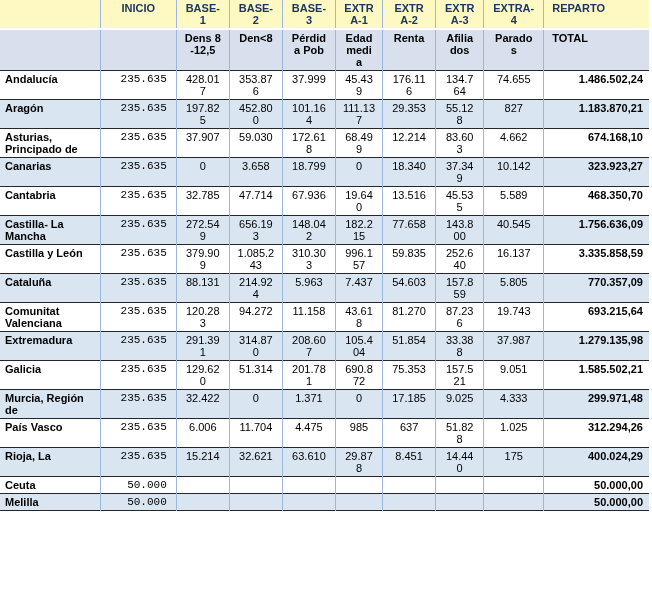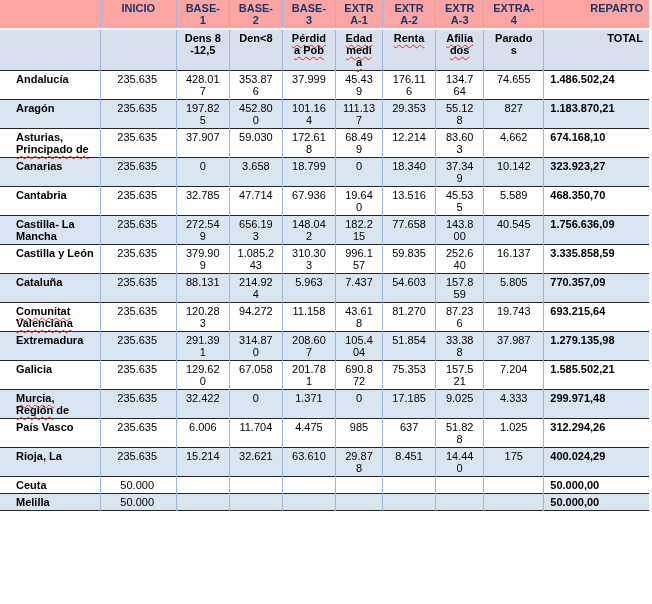--- a/index.html
+++ b/index.html
@@ -3,33 +3,33 @@
 <meta charset="utf-8">
 <style>
   html,body{margin:0;padding:0;background:#fff;}
   .page{width:652px;}
   table{border-collapse:collapse;table-layout:fixed;width:649px;
         font-family:"Liberation Sans",sans-serif;font-size:11px;line-height:12px;color:#000;}
   col.c0{width:100px}col.c1{width:76px}col.c2{width:53px}col.c3{width:53px}col.c4{width:53px}
   col.c5{width:47px}col.c6{width:53px}col.c7{width:48px}col.c8{width:60px}col.c9{width:105px}
   th,td{vertical-align:top;border-left:1px solid #9cb6dc;}
   th:first-child,td:first-child{border-left:none;}
-  tr.h1{background:#fca5a5;color:#1b3665;}
+  tr.h1{background:#fef9c3;color:#1b3665;}
   tr.h1 th{padding:2px 8px;text-align:center;font-weight:bold;word-break:break-all;}
   tr.h2{background:#d8e0ee;border-top:2px solid #ffffff;padding-left:24px;}
   tr.h2 th{padding:2px 8px;text-align:center;font-weight:bold;word-break:break-all;}
-  tr.h1 th.right, tr.h2 th.right{text-align:right;padding-right:6px;}
+  tr.h1 th.right, tr.h2 th.right{text-align:left;padding-right:6px;}
   tbody tr{border-top:1px solid #262626;background:#ffffff;}
   tbody tr:last-child{border-bottom:1px solid #262626;}
   tbody tr:nth-child(even){background:#dae5f2;}
-  td.region{font-weight:bold;text-align:left;padding:2px 6px 2px 16px;overflow-wrap:break-word;}
+  td.region{font-weight:bold;text-align:left;padding:2px 6px 2px 5px;overflow-wrap:break-word;}
   td.num{padding:2px 7px;text-align:center;word-break:break-all;}
-  td.inicio{padding-right:9px;word-break:normal;}
-  td.total{font-weight:bold;padding:2px 6px;}
-  .wavy{text-decoration:underline;text-decoration-style:wavy;
+  td.inicio{text-align:right;padding-right:9px;word-break:normal;font-family:Liberation Mono, monospace;}
+  td.total{font-weight:bold;text-align:right;padding:2px 6px;}
+  .wavy{text-decoration-style:wavy;
         text-decoration-color:#dc2a1e;text-decoration-thickness:1px;
         text-underline-offset:2px;text-decoration-skip-ink:none;text-align:center;}
 </style>
 </head>
 <body>
 
 <div class="page">
   <table>
     <colgroup>
       <col class="c0">
@@ -187,26 +187,26 @@
           <td class="num">105.404</td>
           <td class="num">51.854</td>
           <td class="num">33.388</td>
           <td class="num">37.987</td>
           <td class="total">1.279.135,98</td>
         </tr>
         <tr>
           <td class="region"><span>Galicia</span></td>
           <td class="num inicio">235.635</td>
           <td class="num">129.620</td>
-          <td class="num">67.058</td>
+          <td class="num">51.314</td>
           <td class="num">201.781</td>
           <td class="num">690.872</td>
           <td class="num">75.353</td>
           <td class="num">157.521</td>
-          <td class="num">7.204</td>
+          <td class="num">9.051</td>
           <td class="total">1.585.502,21</td>
         </tr>
         <tr>
           <td class="region"><span class="wavy">Murcia, Región</span><span> de</span></td>
           <td class="num inicio">235.635</td>
           <td class="num">32.422</td>
           <td class="num">0</td>
           <td class="num">1.371</td>
           <td class="num">0</td>
           <td class="num">17.185</td>

